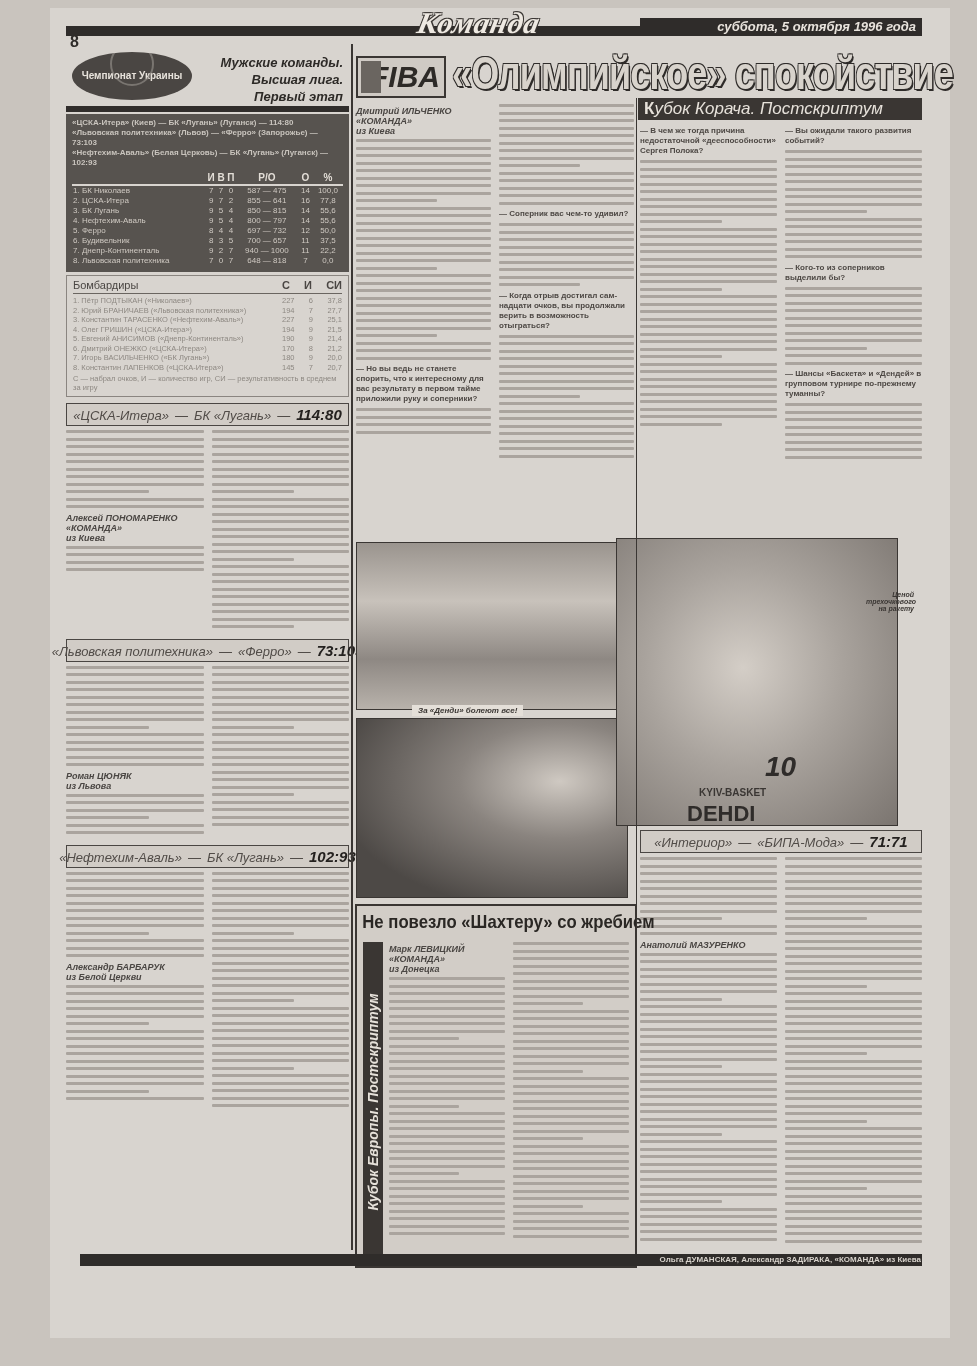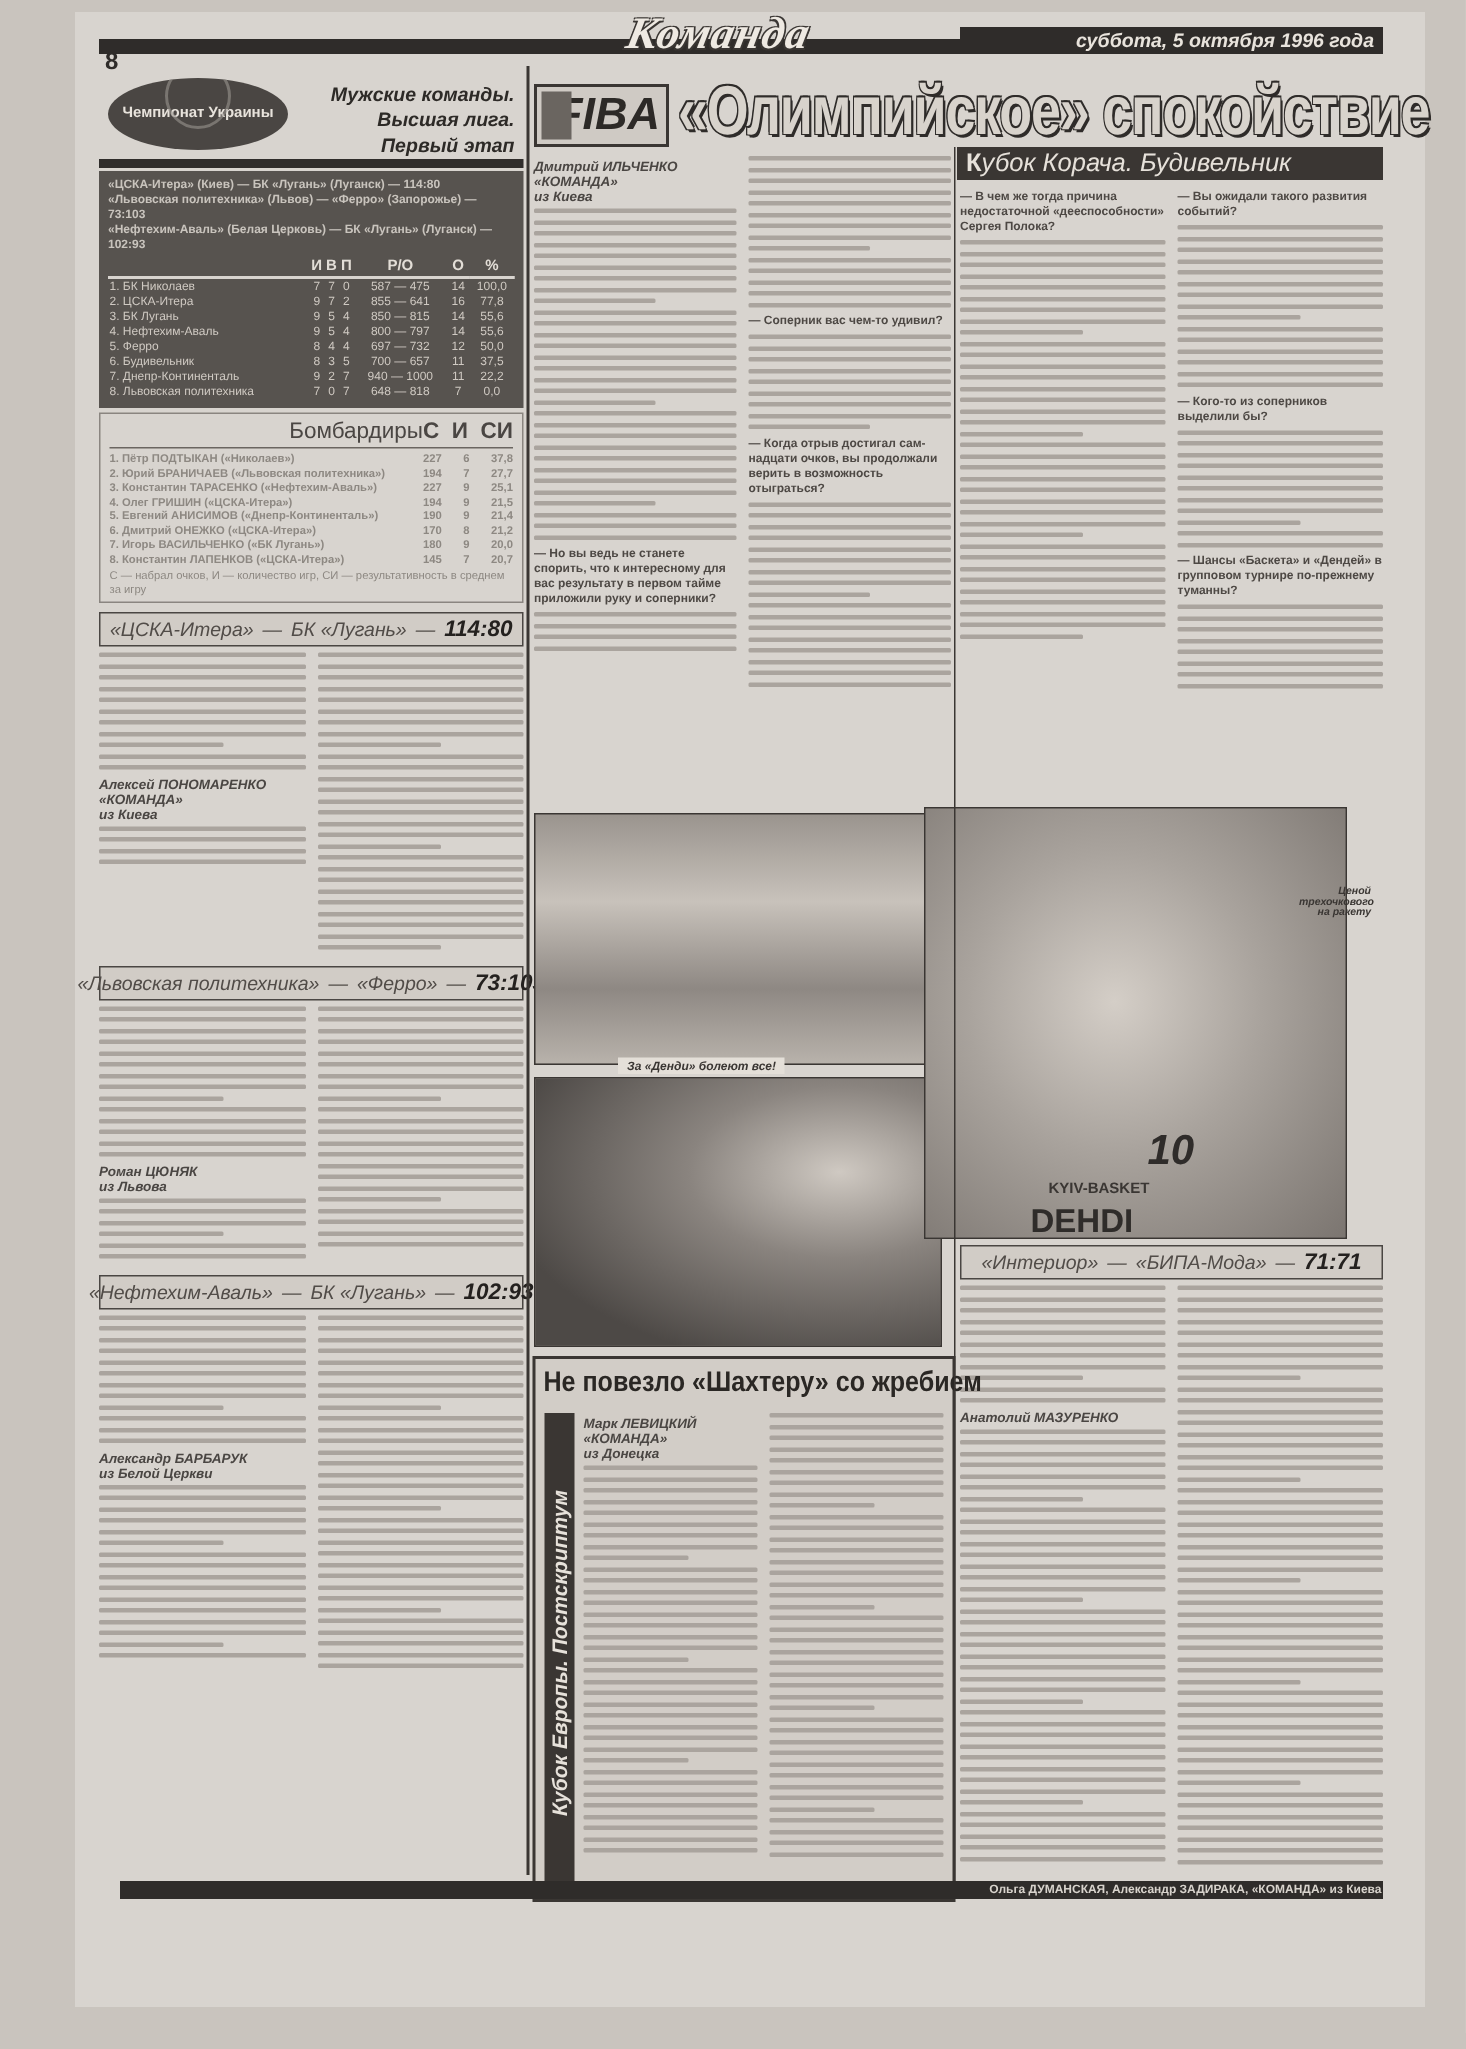--- a/index.html
+++ b/index.html
@@ -24,23 +24,23 @@
   .league-title { position: absolute; right: 6px; top: 14px; text-align: right; font: bold italic 13px "Liberation Sans", sans-serif; line-height: 17px; color: #2d2a27; }
 
   .table-box { background: #57534f; color: #ddd8d1; padding: 4px 6px 6px; font-size: 8px; margin-top: 2px; }
   .table-box .results { line-height: 10px; font-weight: bold; opacity: .85; }
   .standings { width: 100%; border-collapse: collapse; margin-top: 3px; font-size: 8px; }
   .standings th { font-size: 10px; text-align: center; padding: 1px 0; border-bottom: 2px solid #d8d4cf; color: #e3ded7; }
   .standings td { text-align: center; padding: 0 1px; line-height: 10px; color: #cfc9c2; }
   .standings td.team { text-align: left; }
 
   .scorers { border: 1px solid #8a8580; padding: 3px 6px 4px; font-size: 7.5px; color: #8d8882; margin-top: 3px; }
-  .scorers .hdr { display: flex; justify-content: flex-end; font-size: 15px; color: #4a4643; border-bottom: 1px solid #6a6560; padding-bottom: 2px; margin-bottom: 2px; }
+  .scorers .hdr { display: flex; justify-content: space-between; font-size: 11px; color: #4a4643; border-bottom: 1px solid #6a6560; padding-bottom: 2px; margin-bottom: 2px; }
   .scorers .hdr .cols { width: 60px; display: flex; justify-content: space-between; font-weight: bold; }
-  .scorers .row { display: flex; justify-content: space-between; line-height: 9.5px; font-weight: bold; }
+  .scorers .row { display: flex; justify-content: space-between; line-height: 9.5px; }
   .scorers .row .nums { width: 60px; display: flex; justify-content: space-between; }
   .scorers .note { margin-top: 2px; line-height: 9px; }
 
   .match-head { border: 1px solid #4a4643; background: #d1ccc6; padding: 2px 22px; display: flex; justify-content: center; align-items: baseline; gap: 6px;
                 font: italic 13px "Liberation Sans", sans-serif; color: #514c48; margin: 6px 0 4px; white-space: nowrap; }
   .match-head .score { font-weight: bold; font-style: italic; font-size: 15px; color: #24211f; }
 
   .text-cols { display: flex; gap: 8px; }
   .text-col { flex: 1; }
   .line { height: 3px; background: #aaa49e; margin: 0 0 4.5px; border-radius: 1px; }
@@ -573,21 +573,21 @@
           <div class="line"></div>
           <div class="line"></div>
           <div class="line"></div>
           <div class="line"></div>
           <div class="line"></div>
         </div>
     </div>
   </div>
 </div>
 
-<div class="korac-bar"><b>К</b><span>убок Корача. Будивельник</span></div>
+<div class="korac-bar"><b>К</b><span>убок Корача. Постскриптум</span></div>
 <div class="col-right-text">
   <div class="text-cols">
     <div class="text-col">
       <div class="question">— В чем же тогда причина недостаточной «дееспособности» Сергея Полока?</div>
       <div>
           <div class="line"></div>
           <div class="line"></div>
           <div class="line"></div>
           <div class="line"></div>
           <div class="line"></div>

